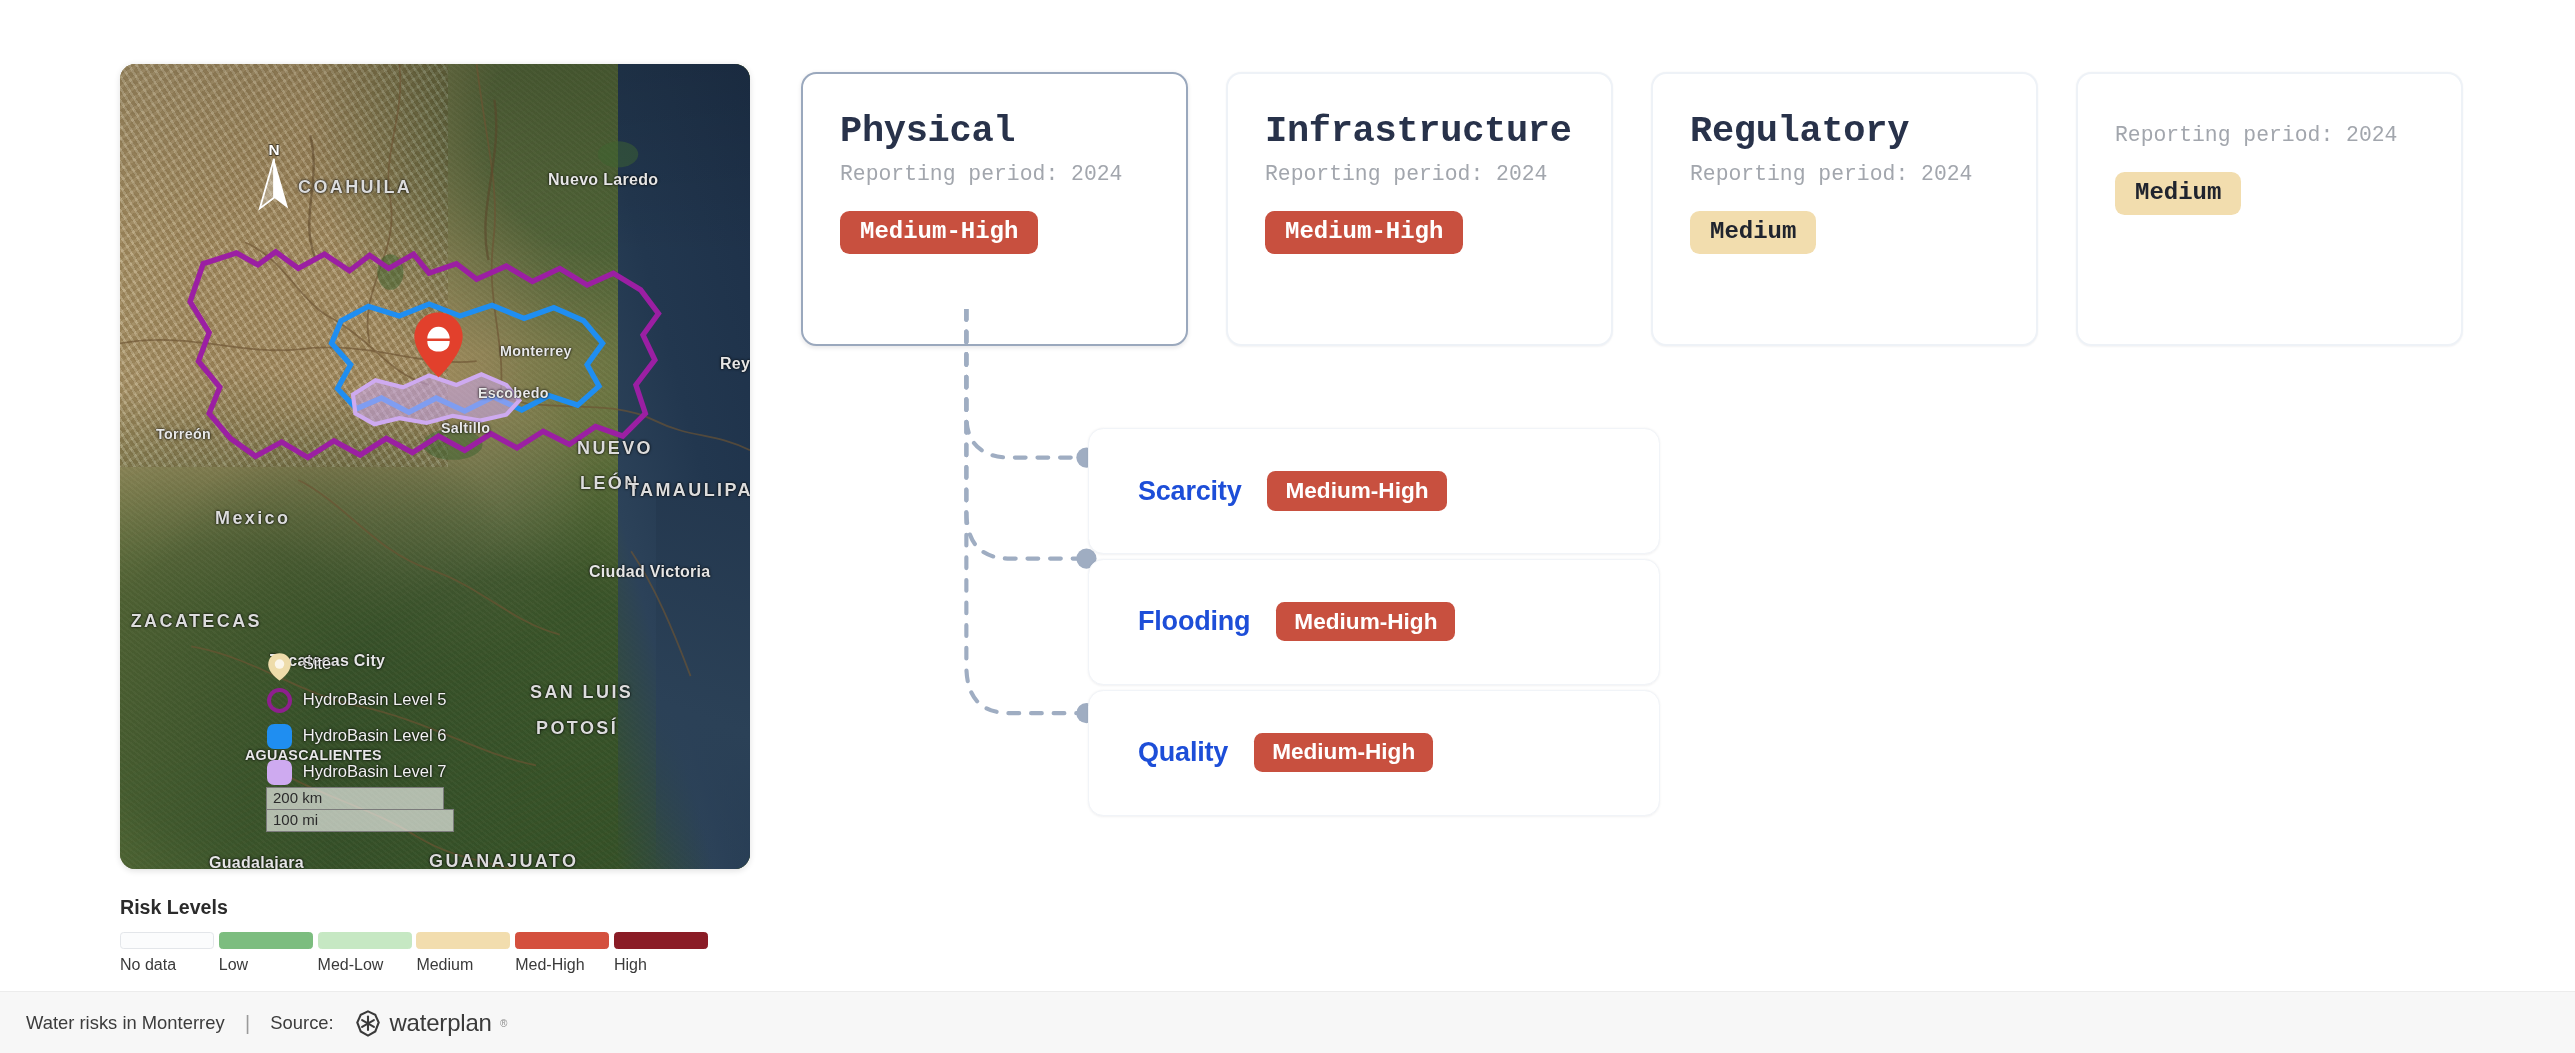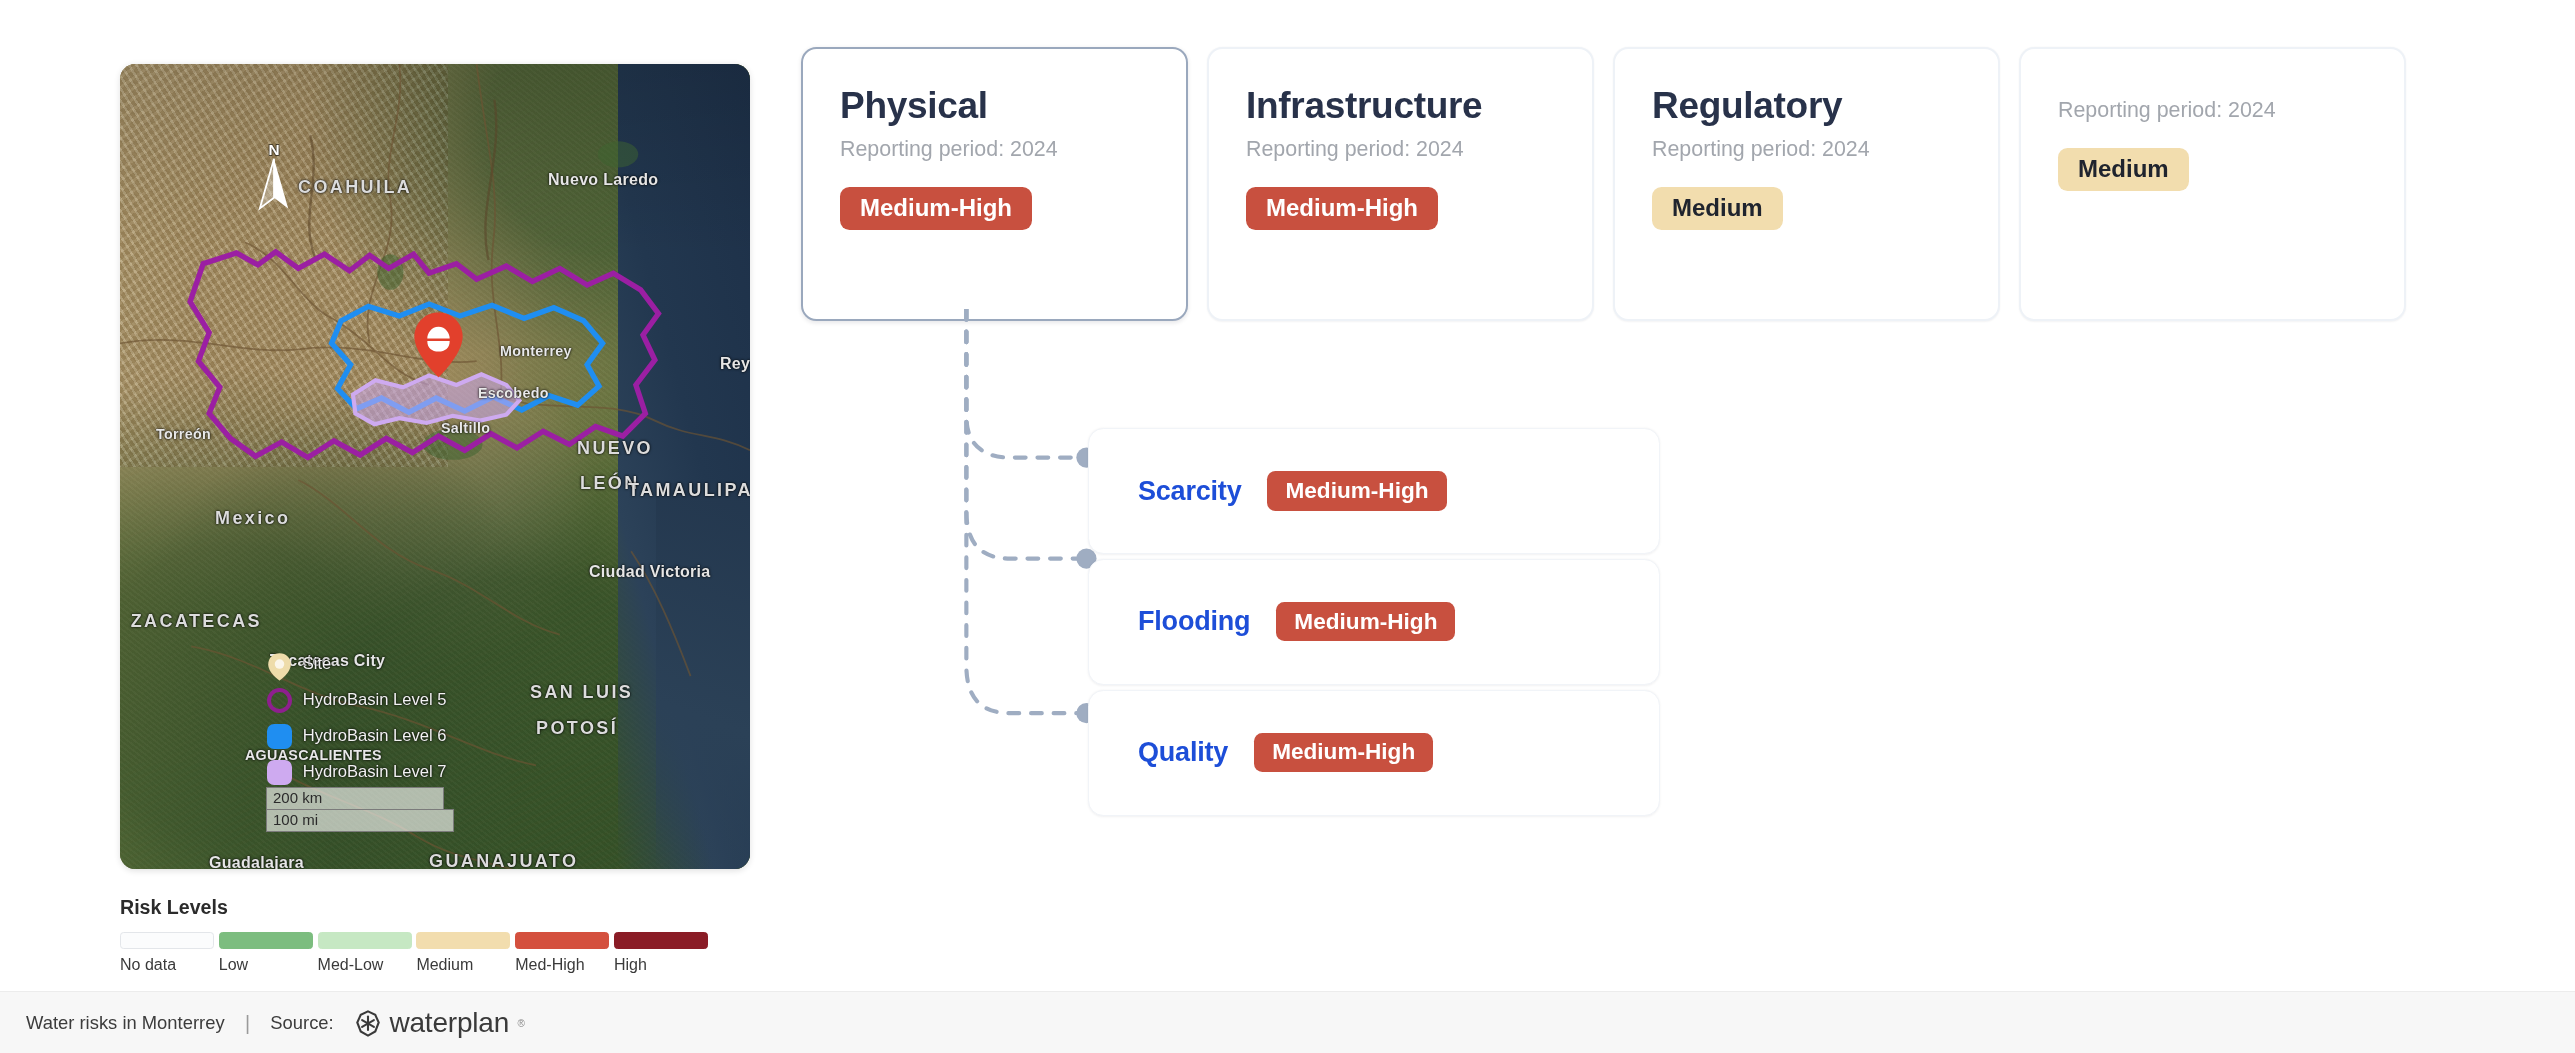--- a/index.html
+++ b/index.html
@@ -105,21 +105,21 @@
 
   
   .risk-legend { position:absolute; left:120px; top:896px; width:630px; }
   .risk-title { font-size:19.6px; font-weight:700; color:#2b2b2b; margin-bottom:13px; }
   .risk-bars { display:flex; gap:4.8px; }
   .risk-item { width:94px; }
   .risk-sw { height:16.6px; border-radius:3.6px; }
   .risk-lb { margin-top:7.1px; font-size:16px; color:#3a3a3a; }
 
   
-  .cards { position:absolute; left:801px; top:47px; display:flex; gap:19px; }
+  .cards { position:absolute; left:801px; top:72px; display:flex; gap:38px;font-family:Liberation Mono, monospace; }
   .card {
     width:387px; height:274px;
     background:#fff; border-radius:15.4px;
     border:2.4px solid #eef2f7;
     padding:38px 37px 0 37px;
     box-shadow:0 0.6px 1.8px rgba(16,24,40,.05);
   }
   .card.selected { border-color:#9aa8bd; box-shadow:0 1.2px 4.2px rgba(16,24,40,.1); }
   .card-title { font-size:37px; font-weight:700; color:#28324a; line-height:1.05; letter-spacing:-0.3px; }
   .card-sub { margin-top:10.7px; font-size:21.4px; color:#a2a6ad; font-weight:400; }
@@ -152,21 +152,21 @@
 
   
   .footer {
     position:absolute; left:0; bottom:0; width:2576px; height:63px;
     background:#f7f7f7; border-top:1.2px solid #ececec;
     display:flex; align-items:center; padding-left:26px; gap:12px;
   }
   .footer-text { font-size:18.4px; color:#3c3c3c; }
   .footer-sep { color:#9a9a9a; margin:0 8.3px; font-size:19.6px; }
   .wp-logo { display:flex; align-items:center; margin-left:9.5px; gap:8.3px; }
-  .wp-word { font-size:28px; color:#3a3a3a; font-weight:400; letter-spacing:-0.2px; }
+  .wp-word { font-size:24px; color:#3a3a3a; font-weight:400; letter-spacing:-0.2px; }
   .wp-reg { font-size:10px; color:#8a8a8a; vertical-align:super; }
 </style>
 </head>
 <body>
 
 <div class="page">
 
   <div class="map-wrap">
     <div class="map-canvas">
       <div class="terrain"></div>

